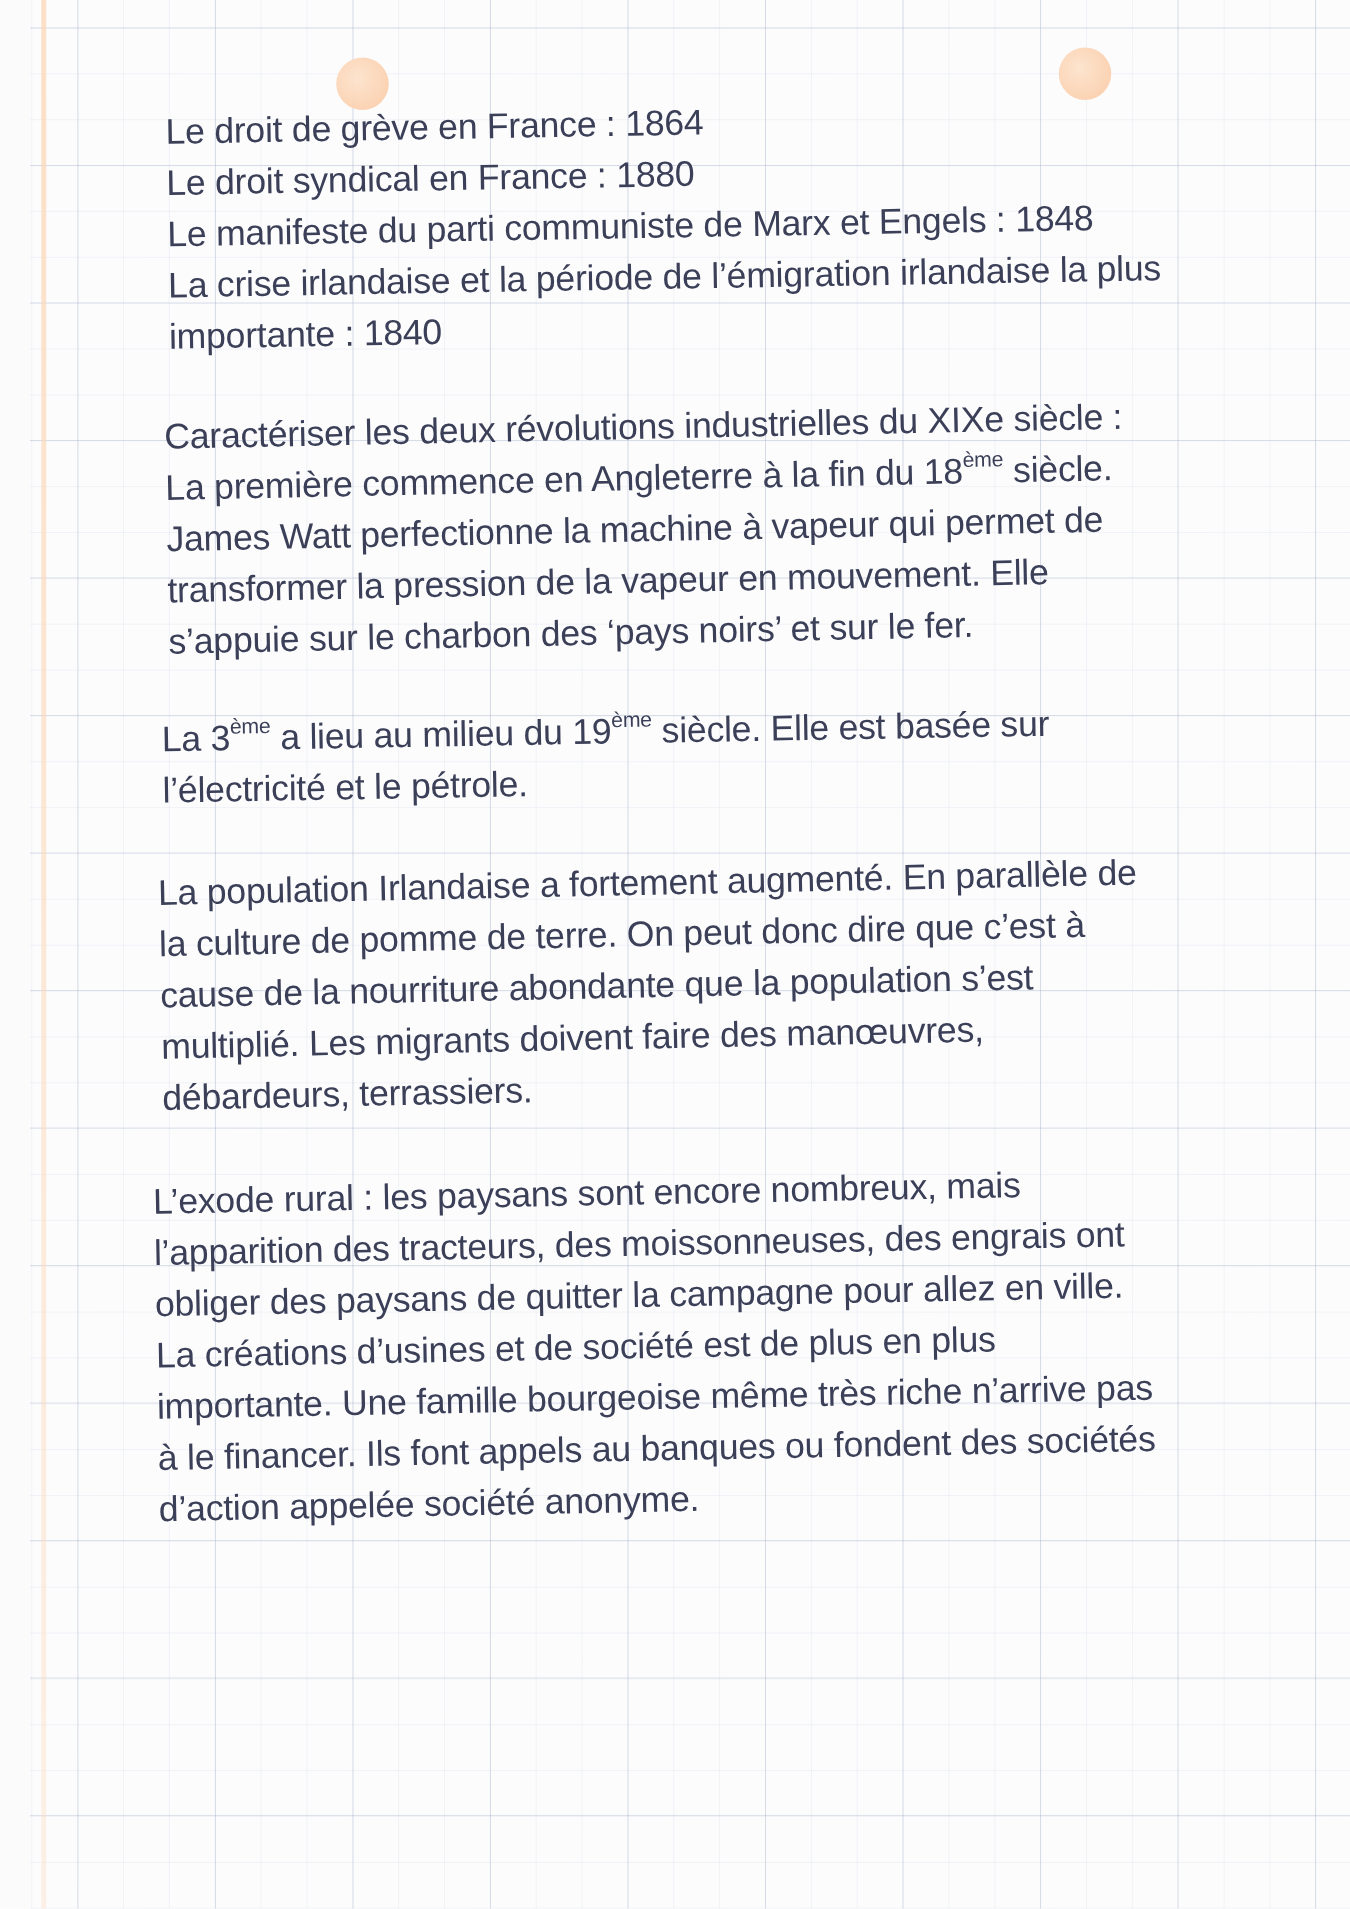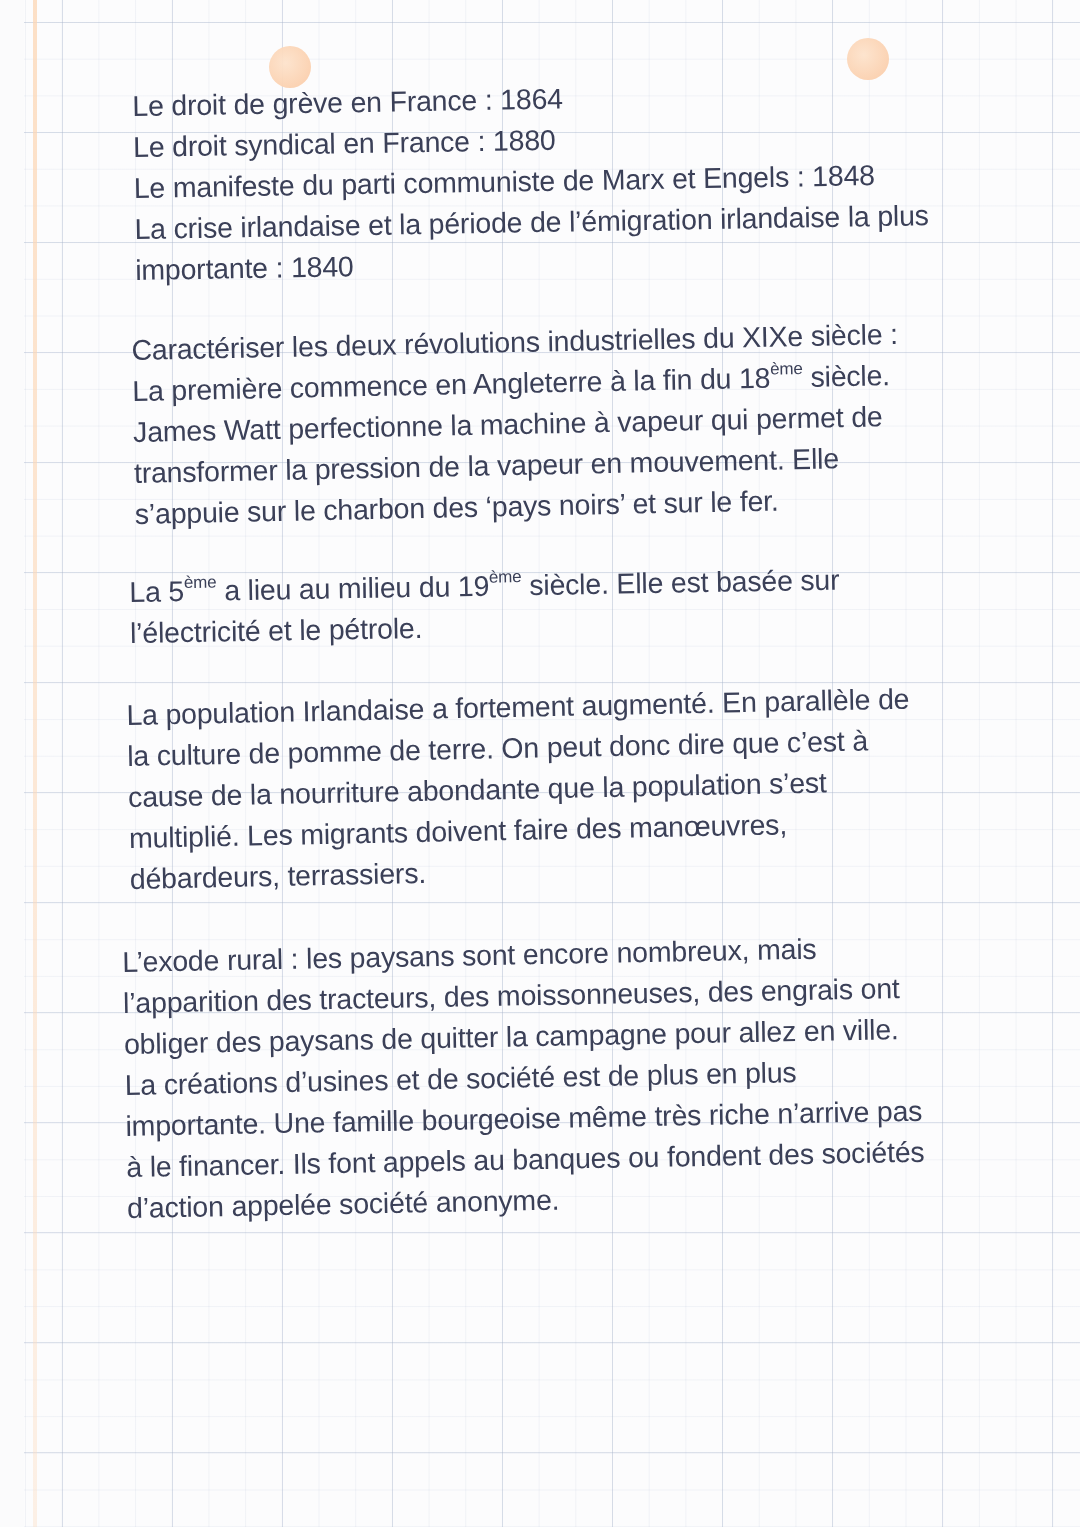--- a/index.html
+++ b/index.html
@@ -84,21 +84,21 @@
 
   <div class="text-block b2">
     <span class="line">Caractériser les deux révolutions industrielles du XIXe siècle :</span>
     <span class="line"><span> La première commence en Angleterre à la fin du 18</span><sup>ème</sup><span> siècle.</span></span>
     <span class="line">James Watt perfectionne la machine à vapeur qui permet de</span>
     <span class="line">transformer la pression de la vapeur en mouvement. Elle</span>
     <span class="line">s’appuie sur le charbon des ‘pays noirs’ et sur le fer.</span>
   </div>
 
   <div class="text-block b3">
-    <span class="line"><span>La 5</span><sup>ème</sup><span> a lieu au milieu du 19</span><sup>ème</sup><span> siècle. Elle est basée sur</span></span>
+    <span class="line"><span>La 3</span><sup>ème</sup><span> a lieu au milieu du 19</span><sup>ème</sup><span> siècle. Elle est basée sur</span></span>
     <span class="line">l’électricité et le pétrole.</span>
   </div>
 
   <div class="text-block b4">
     <span class="line">La population Irlandaise a fortement augmenté. En parallèle de</span>
     <span class="line">la culture de pomme de terre. On peut donc dire que c’est à</span>
     <span class="line">cause de la nourriture abondante que la population s’est</span>
     <span class="line">multiplié. Les migrants doivent faire des manœuvres,</span>
     <span class="line">débardeurs, terrassiers.</span>
   </div>

